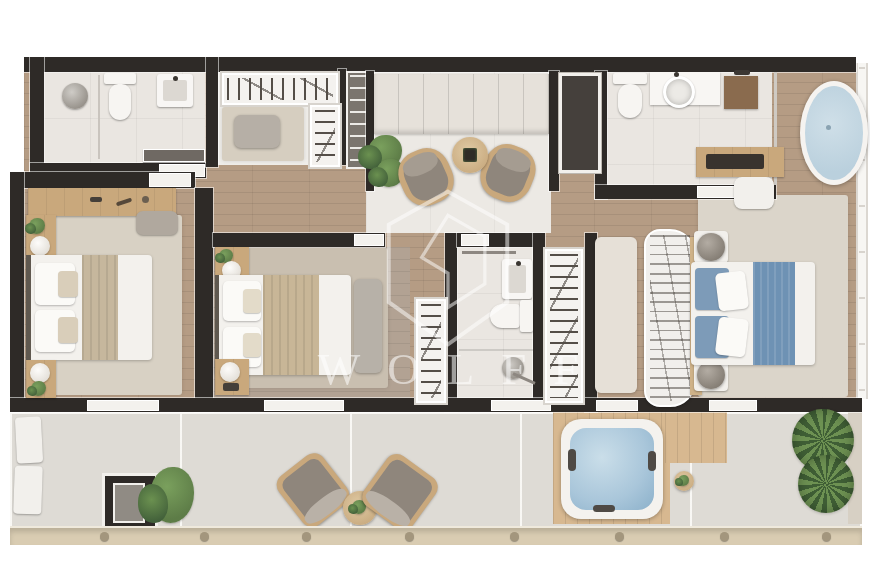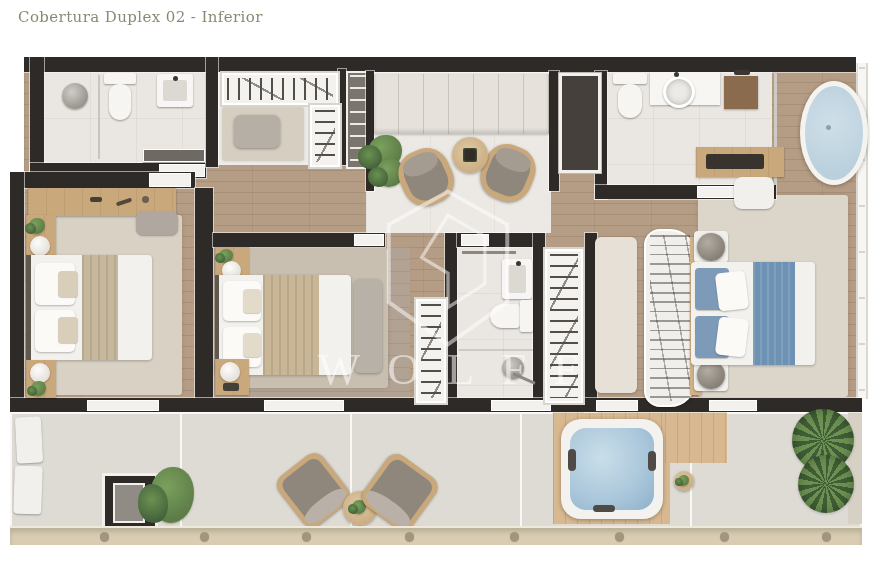--- a/index.html
+++ b/index.html
@@ -130,21 +130,20 @@
   .wm{position:absolute;pointer-events:none;}
   .wmbrand{font-family:"Liberation Serif",serif;font-size:45px;letter-spacing:27px;
            color:rgba(255,255,255,.55);text-align:center;text-indent:27px;}
   .wmtag{font-family:"Liberation Serif",serif;font-size:14px;letter-spacing:14px;
          color:rgba(255,255,255,.5);text-align:center;text-indent:14px;}
 </style>
 </head>
 <body>
 
 <div class="stage">
-  <div class="title">Cobertura Duplex 02 - Inferior</div>
 
   <div class="plan">
 
     <div class="abs plankH" style="left:14px;top:14px;width:832px;height:328px;"></div>
     <div class="abs bathf" style="left:34px;top:15px;width:161px;height:92px;"></div>
     <div class="abs closetf" style="left:203px;top:2px;width:127px;height:106px;"></div>
     <div class="abs livingf" style="left:356px;top:15px;width:185px;height:161px;"></div>
     <div class="abs bathf" style="left:597px;top:15px;width:165px;height:113px;"></div>
     <div class="abs bedroomf" style="left:203px;top:190px;width:197px;height:151px;"></div>
     <div class="abs bathf" style="left:447px;top:190px;width:76px;height:151px;"></div>

